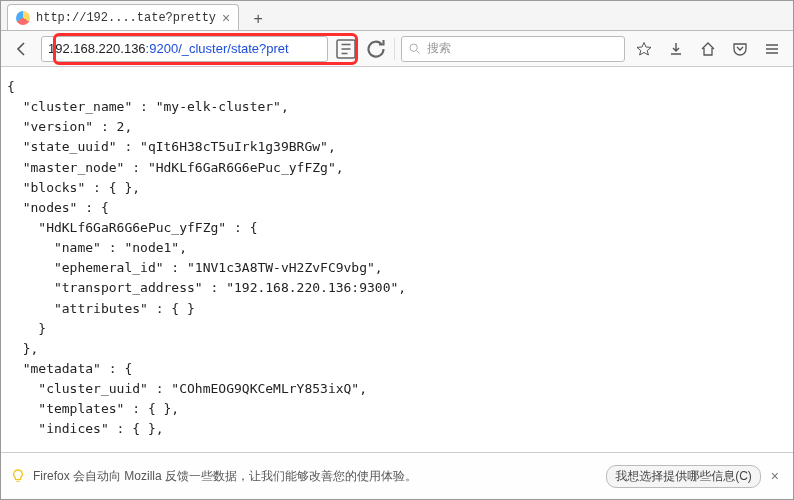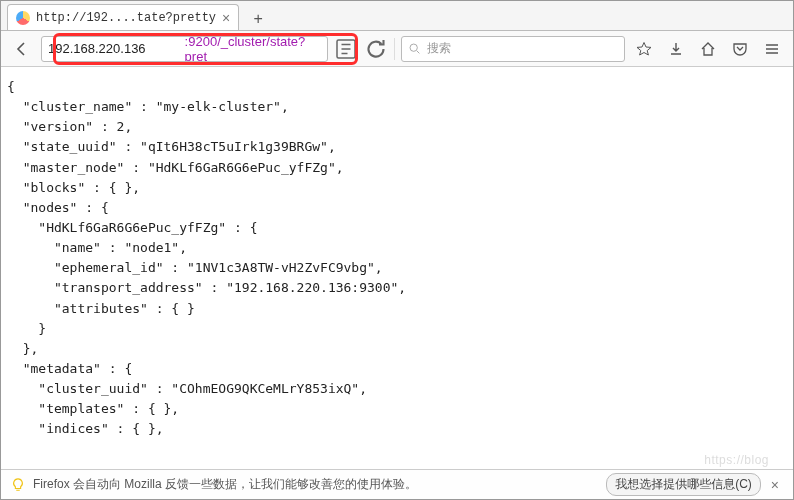--- a/index.html
+++ b/index.html
@@ -10,30 +10,30 @@
 .favicon { width: 14px; height: 14px; border-radius: 50%; background: conic-gradient(#ffd966 0 120deg,#ff6b6b 120deg 240deg,#4dabf7 240deg 360deg); flex: none; }
 .tab-title { flex: 1; overflow: hidden; white-space: nowrap; text-overflow: ellipsis; font-family: Liberation Mono, monospace; }
 .tab-close { color: #777; font-size: 14px; flex: none; }
 .newtab { width: 26px; height: 22px; display: flex; align-items: center; justify-content: center; font-size: 16px; color: #555; margin-left: 6px; }
 
 .toolbar { height: 36px; background: #f9f9f9; border-bottom: 1px solid #ccc; display: flex; align-items: center; padding: 0 8px; gap: 6px; }
 .toolbtn { width: 26px; height: 26px; display: flex; align-items: center; justify-content: center; color: #555; border-radius: 3px; }
 .toolbtn svg { width: 16px; height: 16px; }
 .urlbox { flex: 1.3; height: 26px; background: #fff; border: 1px solid #bbb; border-radius: 3px; display: flex; align-items: center; padding: 0 6px; font-size: 13px; color: #333; overflow: hidden; position: relative; }
 .urlbox .ip { color: #222; }
-.urlbox .rest { color: #a21caf; margin-left: 39px; }
+.urlbox .rest { color: #1d4ed8; }
 .url-highlight { position: absolute; border: 3px solid #ff2d2d; border-radius: 6px; left: 52px; top: 32px; width: 305px; height: 32px; pointer-events: none; }
 .smallbtn { width: 24px; height: 24px; display: flex; align-items: center; justify-content: center; color: #666; }
 .divider { width: 1px; height: 22px; background: #ddd; }
 .searchbox { flex: 1; height: 26px; background: #fff; border: 1px solid #bbb; border-radius: 3px; display: flex; align-items: center; padding: 0 6px; font-size: 12px; color: #999; gap: 6px; }
 .searchbox svg { width: 13px; height: 13px; }
 
 .content { height: 404px; overflow: auto; padding: 10px 6px; font-family: Consolas, Menlo, monospace; font-size: 13px; line-height: 1.55; color: #222; white-space: pre; }
 
-.footer { position: absolute; bottom: 0; left: 0; right: 0; height: 30px; background: #fefefe; border-top: 1px solid #ccc; display: flex; align-items: center; padding: 0 10px; font-size: 12px; color: #555; gap: 8px; }
+.footer { position: absolute; bottom: 0; left: 0; right: 0; height: 47px; background: #fefefe; border-top: 1px solid #ccc; display: flex; align-items: center; padding: 0 10px; font-size: 12px; color: #555; gap: 8px; }
 .bulb { width: 14px; height: 14px; color: #f0c419; }
 .footer-right { margin-left: auto; display: flex; align-items: center; gap: 6px; }
 .footer-btn { border: 1px solid #bbb; background: #f5f5f5; padding: 2px 8px; font-size: 12px; color: #444; border-radius: 10px; }
 .footer-close { color: #777; font-size: 14px; padding: 0 4px; }
 .watermark { position: absolute; right: 24px; bottom: 32px; font-size: 12px; color: #ddd; letter-spacing: 0.5px; }
 </style>
 </head>
 <body>
 
 <div class="tabbar">

